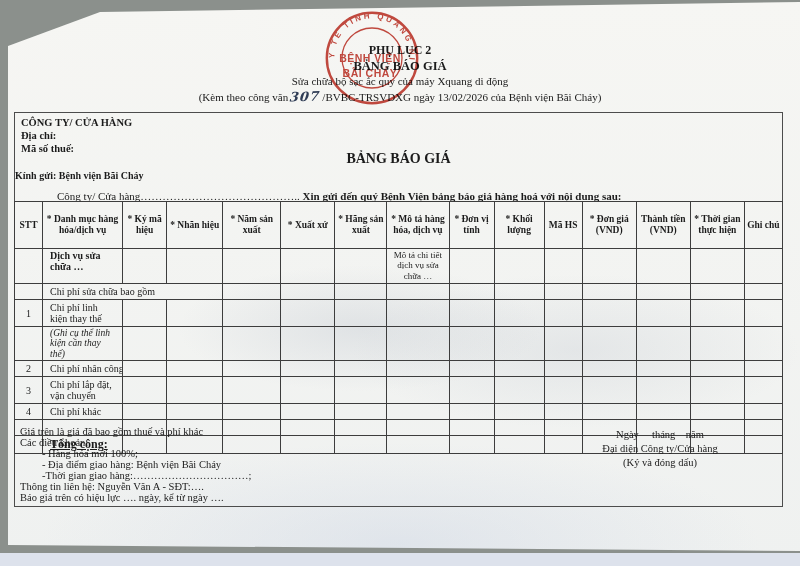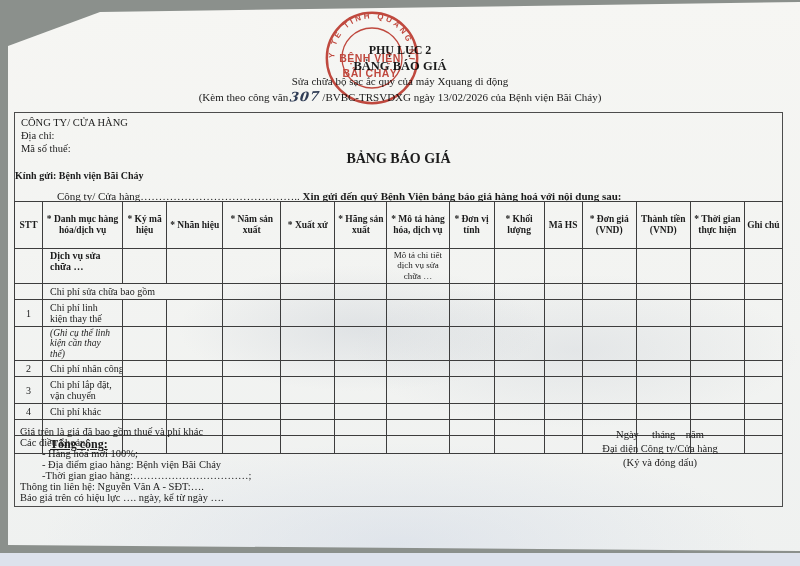--- a/index.html
+++ b/index.html
@@ -34,21 +34,21 @@
     font-family:"DejaVu Serif",serif;
   }
   .stamp{position:absolute;left:324px;top:10px;mix-blend-mode:multiply;opacity:.92;}
   .stamp text{font-family:"Liberation Sans","DejaVu Sans",sans-serif;font-weight:bold;}
   .stamp .arc{font-size:8px;letter-spacing:2.5px;}
   .stamp .ctr{font-size:10.5px;letter-spacing:.5px;}
   .form-box{
     position:absolute;left:14px;top:112px;width:767px;height:393px;
     border:1px solid #4c4c4c;
   }
-  .company-block{position:absolute;left:6px;top:3px;font-weight:normal;font-size:10.5px;line-height:13px;}
+  .company-block{position:absolute;left:6px;top:3px;font-weight:bold;font-size:10.5px;line-height:13px;}
   .q-title{position:absolute;left:0;top:38px;width:100%;text-align:center;font-weight:bold;font-size:14px;}
   .q-to{position:absolute;left:0;top:57px;width:100%;font-weight:bold;font-size:10px;}
   .q-intro{position:absolute;left:6px;top:77px;font-size:11px;white-space:nowrap;margin-left:36px;}
   .b{font-weight:bold;}
   table.quote{
     position:absolute;left:-1px;top:88px;width:769px;
     border-collapse:collapse;table-layout:fixed;
   }
   table.quote th, table.quote td{
     border:1px solid #3d3d3d;overflow:hidden;

